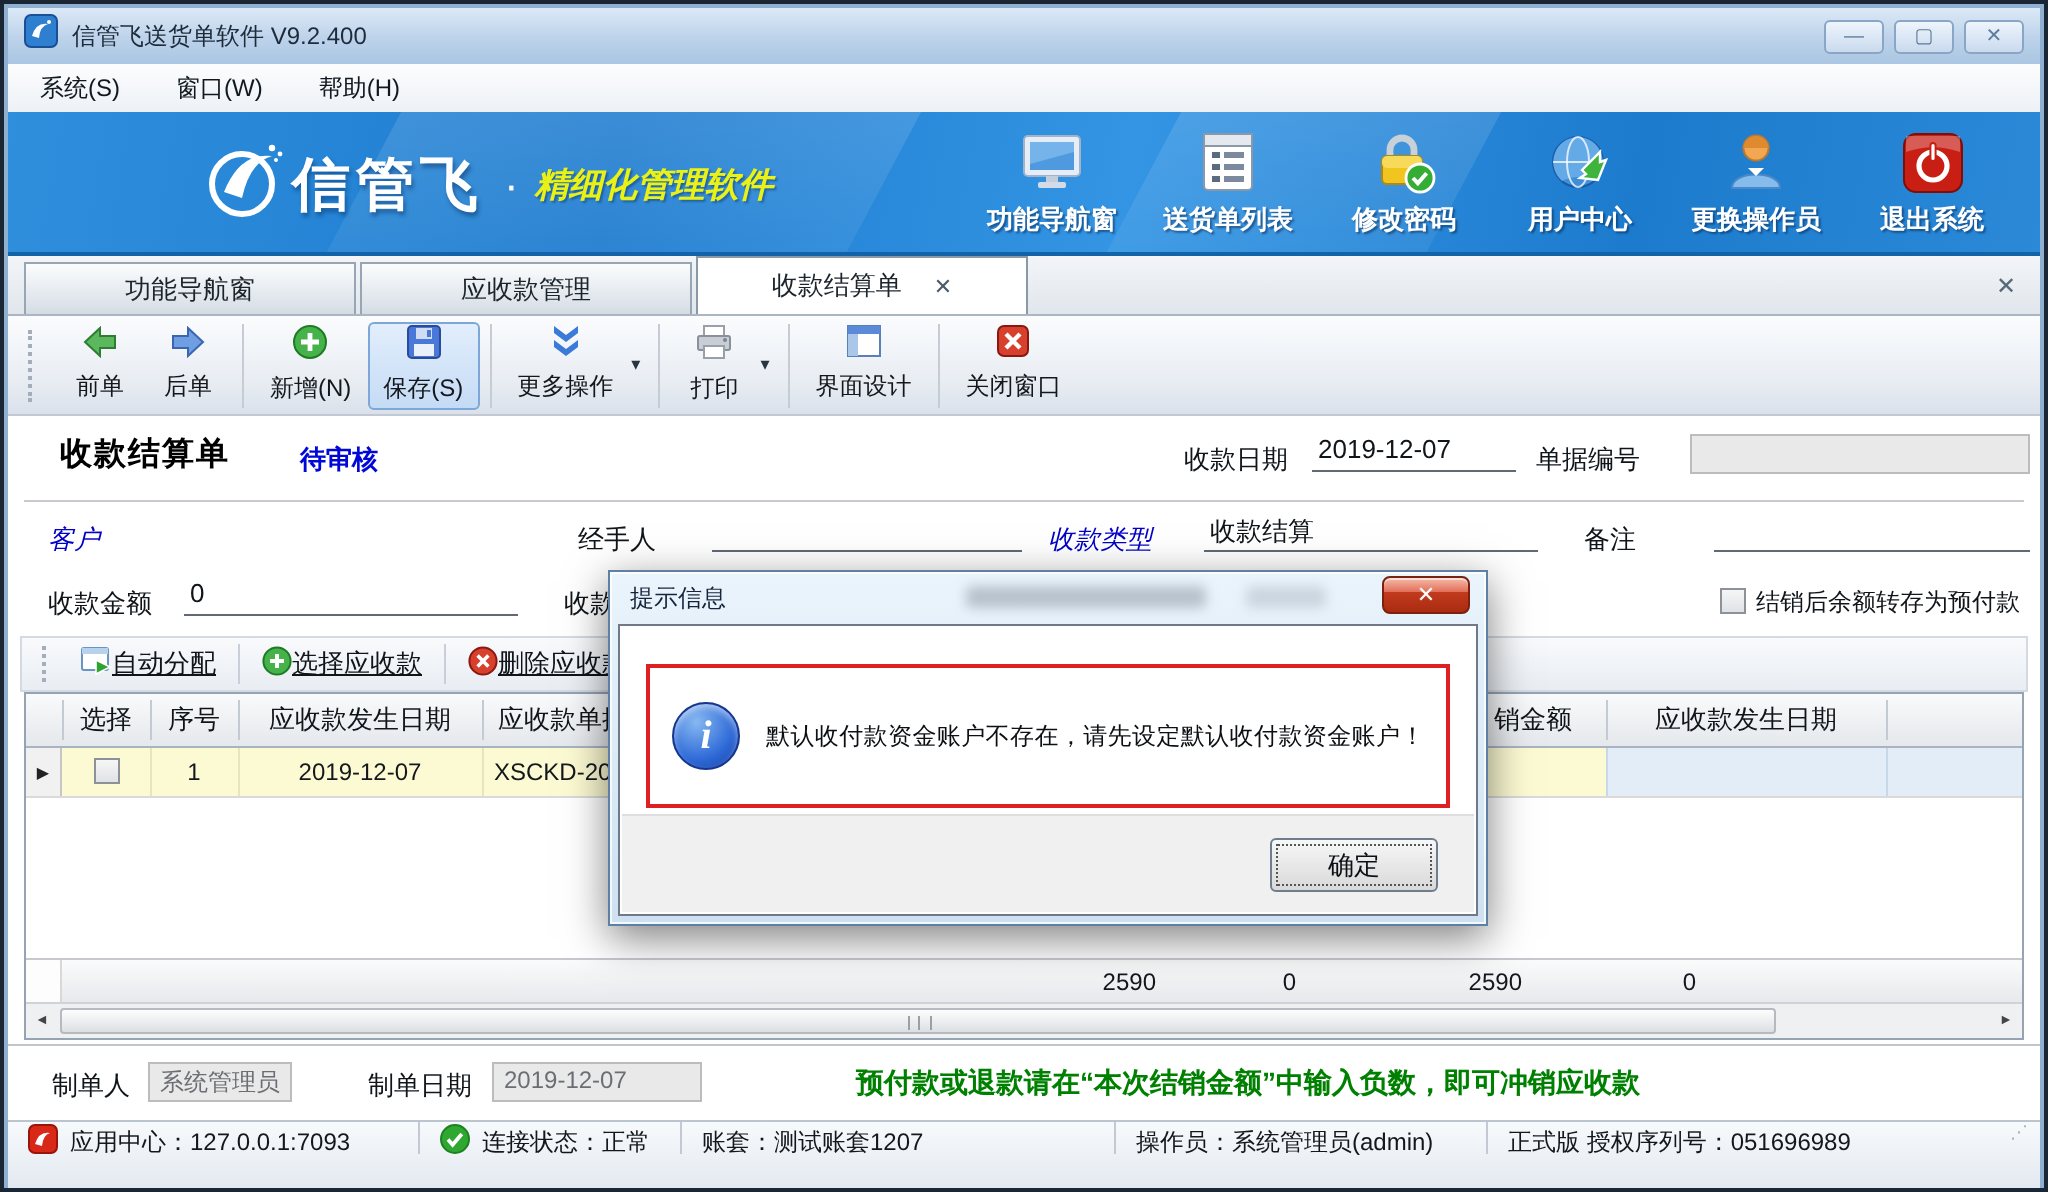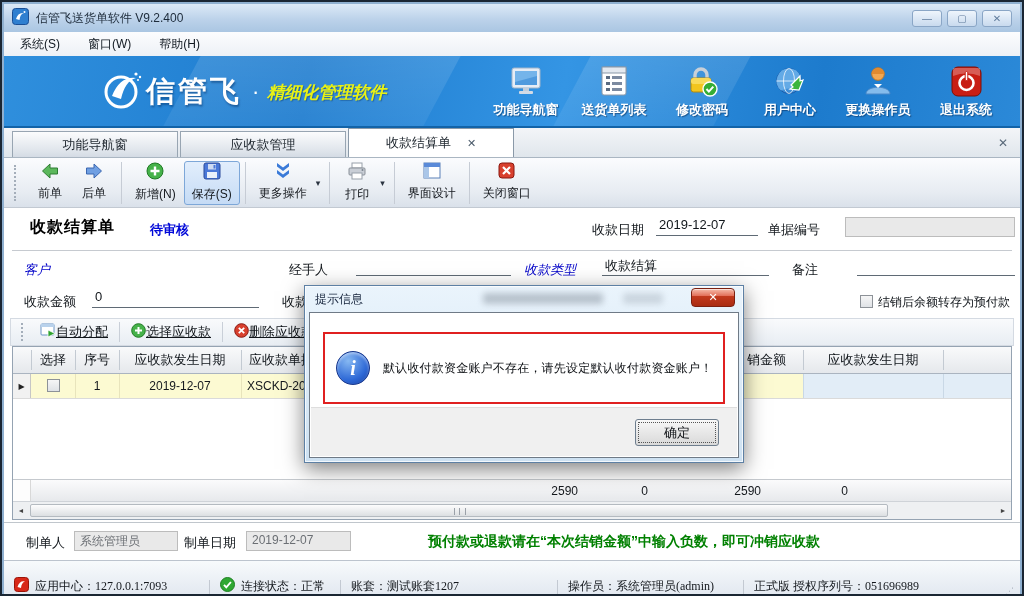--- a/index.html
+++ b/index.html
@@ -114,21 +114,21 @@
     linear-gradient(90deg,transparent 4px,#9aa0a8 4px,#9aa0a8 5px,transparent 5px); }
 
   
   .docfooter { position:absolute; left:2px; right:2px; top:520px; height:38px; background:#fff;
     border-top:1px solid #c0c6cc; }
   .hint-green { font-size:14px; font-weight:bold; color:#008000; white-space:nowrap; }
 
   
   .statusbar { position:absolute; left:2px; right:2px; top:558px; height:36px;
     background:linear-gradient(#f7fafc,#e2e8f0); border-top:1px solid #bcc4ce;
-    display:flex; align-items:flex-end; font-size:12px; color:#14181d;font-family:Liberation Serif, serif; }
+    display:flex; align-items:flex-start; font-size:12px; color:#14181d; }
   .sseg { display:flex; align-items:center; gap:6px; height:20px; padding-left:10px; }
   .ssep { width:1px; height:16px; background:#c3c9d2; }
   .sgrip { margin-left:auto; margin-right:6px; color:#aab2bc; font-size:9px; }
 
   
   .dialog { position:absolute; left:302px; top:283px; width:440px; height:178px; z-index:50;
     border-radius:0; background:linear-gradient(#eaf4fc,#cde1f2);
     border:1px solid #5d80a4; box-shadow:0 6px 20px rgba(0,0,0,.5), inset 0 0 0 1px rgba(255,255,255,.75); }
   .dlg-titlebar { position:relative; height:26px; display:flex; align-items:center; padding:0 10px;
     font-size:12px; color:#16243c; }
@@ -456,21 +456,21 @@
       <div class="grid-hscroll">
         <span class="scroll-btn" style="left:0">◄</span>
         <span class="scroll-thumb"></span>
         <span class="scroll-btn" style="right:0">►</span>
       </div>
     </div>
   </div>
 
   <div class="docfooter">
     <span class="abs flabel" style="left:22px;top:11px">制单人</span>
-    <span class="abs grayfield" style="left:70px;top:8px;width:104px">系统管理员</span>
+    <span class="abs grayfield" style="left:70px;top:8px;width:72px">系统管理员</span>
     <span class="abs flabel" style="left:180px;top:11px">制单日期</span>
     <span class="abs grayfield" style="left:242px;top:8px;width:105px">2019-12-07</span>
     <span class="abs hint-green" style="left:424px;top:10px">预付款或退款请在“本次结销金额”中输入负数，即可冲销应收款</span>
   </div>
 
   <div class="statusbar">
     <span class="sseg" style="width:205px">
       <span><svg width="15" height="15">
             <rect x="0.5" y="0.5" width="14" height="14" rx="3" fill="#d82818" stroke="#9a1408"></rect>
             <path d="M3.5 10 Q5.5 3.5 11 4.5 Q7.5 5.5 7 11 Z" fill="#fff"></path>

